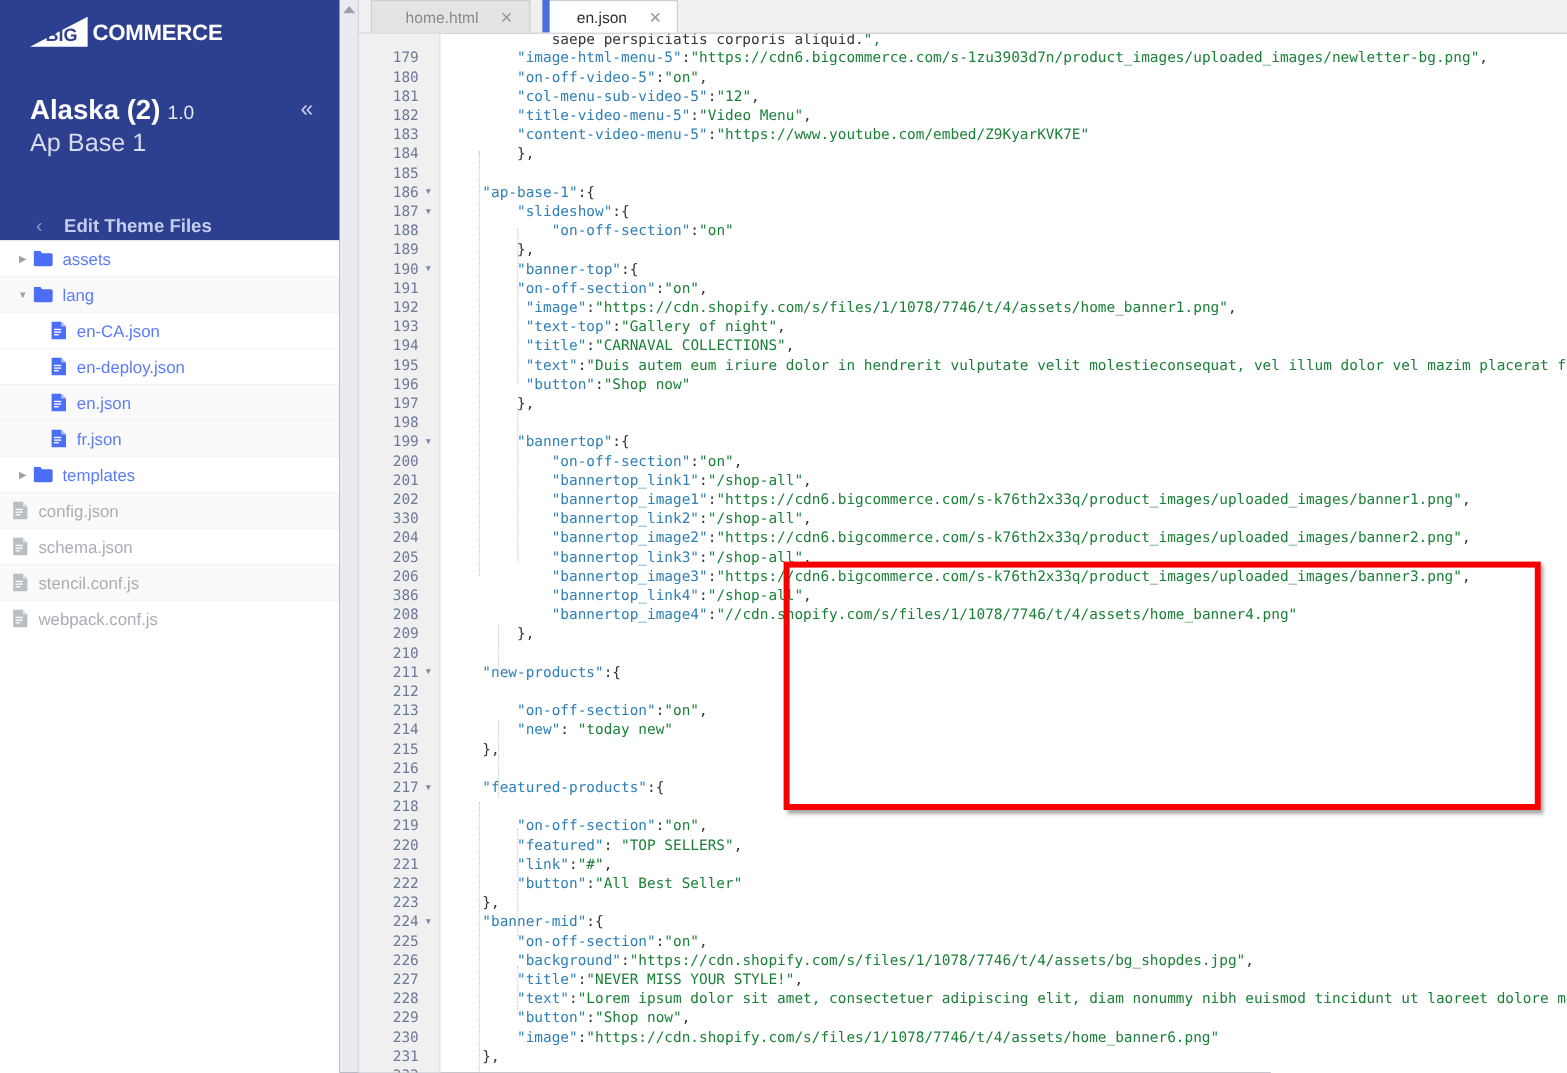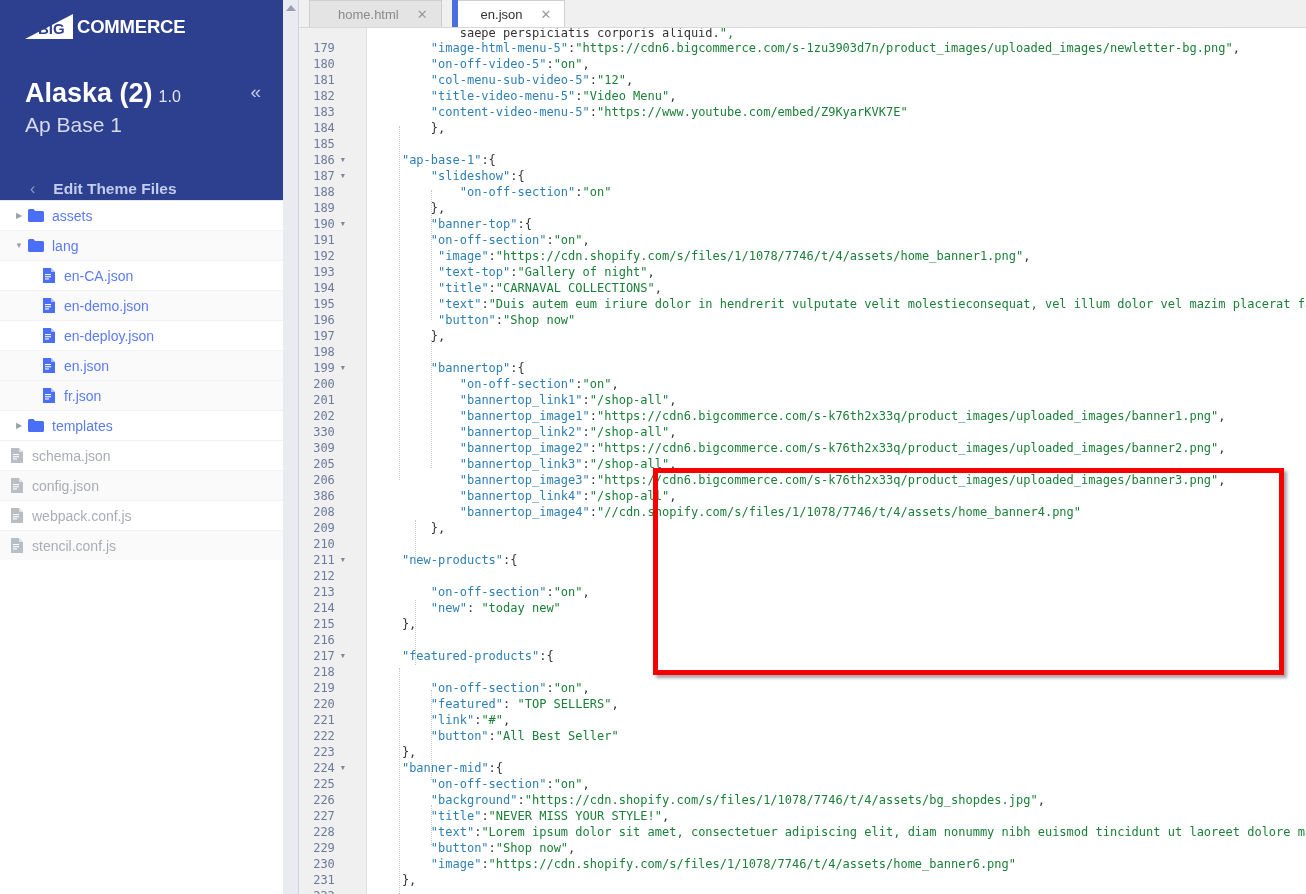--- a/index.html
+++ b/index.html
@@ -35,21 +35,21 @@
     font-weight: 700;
     letter-spacing: -0.2px;
     margin-left: -42px;
     position: relative;
     z-index: 1;
     padding-left: 42px;
     pointer-events:none;
   }
   .theme-block { position: absolute; left: 25px; top: 78px; right: 20px; }
   .theme-title {
-    color: #ffffff; font-size: 27px; font-weight: 700; line-height: 1.15;
+    color: #ffffff; font-size: 23px; font-weight: 700; line-height: 1.15;
     display: inline;
   }
   .theme-version {
     color: #e3e6f3; font-size: 16px; font-weight: 400; margin-left: 6px;
   }
   .theme-sub {
     color: #d6dbeb; font-size: 21px; margin-top: 4px; font-weight: 400;
   }
   .collapse-btn {
     position: absolute; right: 22px; top: 82px;
@@ -126,21 +126,21 @@
     position: absolute; left: 0; top: 0; width: 68px; bottom: 0;
     background: #f0f0f0; border-right: 1px solid #e0e0e0;
   }
   .glines {
     position: absolute; left: 0; top: 0; right: 0;
     font-family: "DejaVu Sans Mono", monospace;
     font-size: 12px;
   }
   .gline {
     height: 16px; line-height: 16px;
-    display: flex; align-items: center; justify-content: center;
+    display: flex; align-items: center; justify-content: flex-end;
     padding-right: 4px; color: #6b7a99;
   }
   .gline .fold {
     width: 10px; margin-left: 3px; color: #7e8aa3; font-size: 7px; text-align:center;
   }
   .gline .nofold { width: 10px; margin-left: 3px; }
 
   .codelines {
     position: absolute; left: 68px; top: 0; right: 0; bottom: 0;
     font-family: "DejaVu Sans Mono", monospace;
@@ -217,32 +217,20 @@
           <span class="tw-spacer"></span>
           <svg class="icon-file" width="13" height="15" viewBox="0 0 13 15">
             <path d="M1 0h8l4 4v11H1z" fill="#4a6ef5"></path>
             <path d="M9 0l4 4H9z" fill="#ffffff" opacity=".55"></path>
             <rect x="3" y="6" width="6" height="1.1" fill="#ffffff"></rect>
             <rect x="3" y="8.2" width="6" height="1.1" fill="#ffffff"></rect>
             <rect x="3" y="10.4" width="4" height="1.1" fill="#ffffff"></rect>
           </svg>
           <span class="tree-label">en-CA.json</span>
         </div>
-        <div class="tree-row alt">
-          <span class="tw-indent"></span>
-          <span class="tw-spacer"></span>
-          <svg class="icon-file" width="13" height="15" viewBox="0 0 13 15">
-            <path d="M1 0h8l4 4v11H1z" fill="#4a6ef5"></path>
-            <path d="M9 0l4 4H9z" fill="#ffffff" opacity=".55"></path>
-            <rect x="3" y="6" width="6" height="1.1" fill="#ffffff"></rect>
-            <rect x="3" y="8.2" width="6" height="1.1" fill="#ffffff"></rect>
-            <rect x="3" y="10.4" width="4" height="1.1" fill="#ffffff"></rect>
-          </svg>
-          <span class="tree-label">en-demo.json</span>
-        </div>
         <div class="tree-row">
           <span class="tw-indent"></span>
           <span class="tw-spacer"></span>
           <svg class="icon-file" width="13" height="15" viewBox="0 0 13 15">
             <path d="M1 0h8l4 4v11H1z" fill="#4a6ef5"></path>
             <path d="M9 0l4 4H9z" fill="#ffffff" opacity=".55"></path>
             <rect x="3" y="6" width="6" height="1.1" fill="#ffffff"></rect>
             <rect x="3" y="8.2" width="6" height="1.1" fill="#ffffff"></rect>
             <rect x="3" y="10.4" width="4" height="1.1" fill="#ffffff"></rect>
           </svg>
@@ -272,59 +260,59 @@
           </svg>
           <span class="tree-label">fr.json</span>
         </div>
         <div class="tree-row">
           <span class="tw-toggle">▶</span>
           <svg class="icon-folder" width="16" height="13" viewBox="0 0 16 13">
             <path d="M0 1.5A1.5 1.5 0 0 1 1.5 0h4l1.6 2H14.5A1.5 1.5 0 0 1 16 3.5v8A1.5 1.5 0 0 1 14.5 13h-13A1.5 1.5 0 0 1 0 11.5z" fill="#4a6ef5"></path>
           </svg>
           <span class="tree-label">templates</span>
         </div>
+        <div class="tree-row alt">
+          <svg class="icon-file" width="13" height="15" viewBox="0 0 13 15">
+            <path d="M1 0h8l4 4v11H1z" fill="#b9bdc4"></path>
+            <path d="M9 0l4 4H9z" fill="#ffffff" opacity=".55"></path>
+            <rect x="3" y="6" width="6" height="1.1" fill="#ffffff"></rect>
+            <rect x="3" y="8.2" width="6" height="1.1" fill="#ffffff"></rect>
+            <rect x="3" y="10.4" width="4" height="1.1" fill="#ffffff"></rect>
+          </svg>
+          <span class="tree-label muted">config.json</span>
+        </div>
         <div class="tree-row">
           <svg class="icon-file" width="13" height="15" viewBox="0 0 13 15">
             <path d="M1 0h8l4 4v11H1z" fill="#b9bdc4"></path>
             <path d="M9 0l4 4H9z" fill="#ffffff" opacity=".55"></path>
             <rect x="3" y="6" width="6" height="1.1" fill="#ffffff"></rect>
             <rect x="3" y="8.2" width="6" height="1.1" fill="#ffffff"></rect>
             <rect x="3" y="10.4" width="4" height="1.1" fill="#ffffff"></rect>
           </svg>
           <span class="tree-label muted">schema.json</span>
         </div>
         <div class="tree-row alt">
           <svg class="icon-file" width="13" height="15" viewBox="0 0 13 15">
             <path d="M1 0h8l4 4v11H1z" fill="#b9bdc4"></path>
             <path d="M9 0l4 4H9z" fill="#ffffff" opacity=".55"></path>
             <rect x="3" y="6" width="6" height="1.1" fill="#ffffff"></rect>
             <rect x="3" y="8.2" width="6" height="1.1" fill="#ffffff"></rect>
             <rect x="3" y="10.4" width="4" height="1.1" fill="#ffffff"></rect>
           </svg>
-          <span class="tree-label muted">config.json</span>
+          <span class="tree-label muted">stencil.conf.js</span>
         </div>
         <div class="tree-row">
           <svg class="icon-file" width="13" height="15" viewBox="0 0 13 15">
             <path d="M1 0h8l4 4v11H1z" fill="#b9bdc4"></path>
             <path d="M9 0l4 4H9z" fill="#ffffff" opacity=".55"></path>
             <rect x="3" y="6" width="6" height="1.1" fill="#ffffff"></rect>
             <rect x="3" y="8.2" width="6" height="1.1" fill="#ffffff"></rect>
             <rect x="3" y="10.4" width="4" height="1.1" fill="#ffffff"></rect>
           </svg>
           <span class="tree-label muted">webpack.conf.js</span>
-        </div>
-        <div class="tree-row alt">
-          <svg class="icon-file" width="13" height="15" viewBox="0 0 13 15">
-            <path d="M1 0h8l4 4v11H1z" fill="#b9bdc4"></path>
-            <path d="M9 0l4 4H9z" fill="#ffffff" opacity=".55"></path>
-            <rect x="3" y="6" width="6" height="1.1" fill="#ffffff"></rect>
-            <rect x="3" y="8.2" width="6" height="1.1" fill="#ffffff"></rect>
-            <rect x="3" y="10.4" width="4" height="1.1" fill="#ffffff"></rect>
-          </svg>
-          <span class="tree-label muted">stencil.conf.js</span>
         </div>
       </div>
   </div>
 
   <div id="editor">
 
     <div class="scrollstrip">
       <div class="scroll-arrow"></div>
     </div>
 
@@ -440,21 +428,21 @@
             </div>
             <div class="gline">
               <span>202</span>
               <span class="nofold"></span>
             </div>
             <div class="gline">
               <span>330</span>
               <span class="nofold"></span>
             </div>
             <div class="gline">
-              <span>309</span>
+              <span>204</span>
               <span class="nofold"></span>
             </div>
             <div class="gline">
               <span>205</span>
               <span class="nofold"></span>
             </div>
             <div class="gline">
               <span>206</span>
               <span class="nofold"></span>
             </div>

